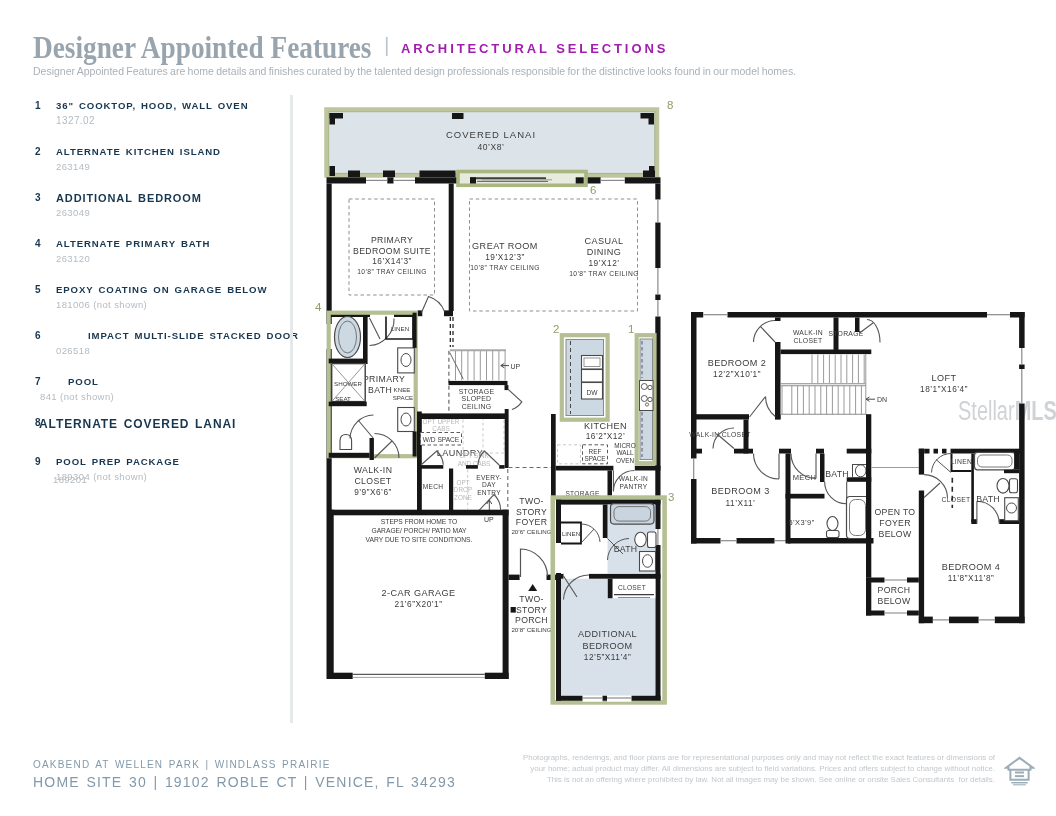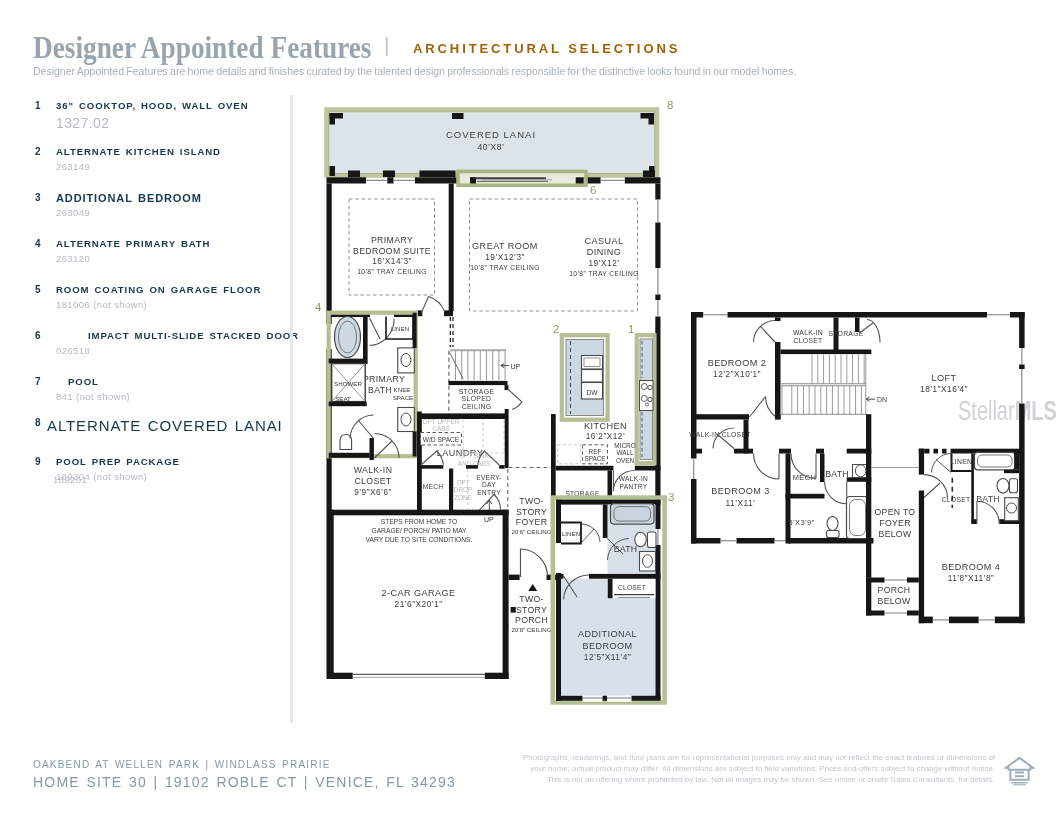--- a/index.html
+++ b/index.html
@@ -5,31 +5,31 @@
   html,body{margin:0;padding:0;}
   body{width:1056px;height:816px;position:relative;background:#ffffff;font-family:"Liberation Sans",sans-serif;overflow:hidden;}
   .abs{position:absolute;}
 </style>
 </head>
 <body>
 
 <div class="abs" style="left:33px;top:30px;width:1000px;height:34px;white-space:nowrap;">
   <span style="position:absolute;left:0;top:0;font-family:'Liberation Serif',serif;font-size:31px;font-weight:700;color:#98a5af;letter-spacing:0px;transform:scaleX(0.88);transform-origin:0 0;white-space:nowrap;">Designer Appointed Features</span>
   <span style="position:absolute;left:351px;top:3px;font-size:21px;color:#bcc5cb;font-weight:400;">|</span>
-  <span style="position:absolute;left:368px;top:11px;font-size:13px;color:#a16207;font-weight:700;letter-spacing:2.9px;white-space:nowrap;margin-left:12px;">ARCHITECTURAL SELECTIONS</span>
+  <span style="position:absolute;left:368px;top:11px;font-size:13px;color:#a21caf;font-weight:700;letter-spacing:2.9px;white-space:nowrap;">ARCHITECTURAL SELECTIONS</span>
 </div>
 
 <div class="abs" style="left:33px;top:65px;font-size:10.5px;color:#a9b2b9;letter-spacing:0px;word-spacing:-0.6px;">Designer Appointed Features are home details and finishes curated by the talented design professionals responsible for the distinctive looks found in our model homes.</div>
 
 <div class="abs" style="left:0;top:0;">
 
   <div class="abs" style="left:35px;top:100px;width:250px;">
     <span style="position:absolute;left:0;font-size:10px;font-weight:700;color:#173650;">1</span>
     <span style="position:absolute;left:21px;font-size:9.6px;font-weight:700;color:#173650;letter-spacing:0.9px;word-spacing:1.5px;white-space:nowrap;">36" COOKTOP, HOOD, WALL OVEN</span>
-    <span style="position:absolute;left:21px;top:15px;font-size:14px;color:#b4bbc1;letter-spacing:0.4px;white-space:nowrap;">1327.02</span>
+    <span style="position:absolute;left:21px;top:15px;font-size:10px;color:#b4bbc1;letter-spacing:0.4px;white-space:nowrap;">1327.02</span>
   </div>
 
   <div class="abs" style="left:35px;top:146px;width:250px;">
     <span style="position:absolute;left:0;font-size:10px;font-weight:700;color:#173650;">2</span>
     <span style="position:absolute;left:21px;font-size:9.6px;font-weight:700;color:#173650;letter-spacing:0.9px;word-spacing:1.5px;white-space:nowrap;">ALTERNATE KITCHEN ISLAND</span>
     <span style="position:absolute;left:21px;top:15px;font-size:9.5px;color:#b4bbc1;letter-spacing:0.4px;white-space:nowrap;">263149</span>
   </div>
 
   <div class="abs" style="left:35px;top:192px;width:250px;">
     <span style="position:absolute;left:0;font-size:10px;font-weight:700;color:#173650;">3</span>
@@ -38,39 +38,39 @@
   </div>
 
   <div class="abs" style="left:35px;top:238px;width:250px;">
     <span style="position:absolute;left:0;font-size:10px;font-weight:700;color:#173650;">4</span>
     <span style="position:absolute;left:21px;font-size:9.6px;font-weight:700;color:#173650;letter-spacing:0.9px;word-spacing:1.5px;white-space:nowrap;">ALTERNATE PRIMARY BATH</span>
     <span style="position:absolute;left:21px;top:15px;font-size:9.5px;color:#b4bbc1;letter-spacing:0.4px;white-space:nowrap;">263120</span>
   </div>
 
   <div class="abs" style="left:35px;top:284px;width:260px;">
     <span style="position:absolute;left:0;font-size:10px;font-weight:700;color:#173650;">5</span>
-    <span style="position:absolute;left:21px;font-size:9.6px;font-weight:700;color:#173650;letter-spacing:0.9px;word-spacing:1.5px;white-space:nowrap;">ROOM COATING ON GARAGE FLOOR</span>
+    <span style="position:absolute;left:21px;font-size:9.6px;font-weight:700;color:#173650;letter-spacing:0.9px;word-spacing:1.5px;white-space:nowrap;">EPOXY COATING ON GARAGE BELOW</span>
     <span style="position:absolute;left:21px;top:15px;font-size:9.5px;color:#b4bbc1;letter-spacing:0.4px;white-space:nowrap;">181006 (not shown)</span>
   </div>
 
   <div class="abs" style="left:35px;top:330px;width:260px;">
     <span style="position:absolute;left:0;font-size:10px;font-weight:700;color:#173650;">6</span>
     <span style="position:absolute;left:21px;font-size:9.6px;font-weight:700;color:#173650;letter-spacing:0.9px;word-spacing:1.5px;white-space:nowrap;padding-left:32px;">IMPACT MULTI-SLIDE STACKED DOOR</span>
     <span style="position:absolute;left:21px;top:15px;font-size:9.5px;color:#b4bbc1;letter-spacing:0.4px;white-space:nowrap;">026518</span>
   </div>
 
   <div class="abs" style="left:35px;top:376px;width:250px;">
     <span style="position:absolute;left:0;font-size:10px;font-weight:700;color:#173650;">7</span>
     <span style="position:absolute;left:21px;font-size:9.6px;font-weight:700;color:#173650;letter-spacing:0.9px;word-spacing:1.5px;white-space:nowrap;padding-left:12px;">POOL</span>
-    <span style="position:absolute;left:21px;top:15px;font-size:9.5px;color:#b4bbc1;letter-spacing:0.4px;white-space:nowrap;">841 (not shown)</span>
+    <span style="position:absolute;left:5px;top:15px;font-size:9.5px;color:#b4bbc1;letter-spacing:0.4px;white-space:nowrap;">841 (not shown)</span>
   </div>
 
   <div class="abs" style="left:35px;top:417px;width:250px;">
     <span style="position:absolute;left:0;font-size:10px;font-weight:700;color:#173650;">8</span>
-    <span style="position:absolute;left:12px;font-size:15px;font-weight:400;color:#173650;letter-spacing:0.9px;word-spacing:1.5px;white-space:nowrap;">ALTERNATE COVERED LANAI</span>
+    <span style="position:absolute;left:4px;font-size:12px;font-weight:700;color:#173650;letter-spacing:0.9px;word-spacing:1.5px;white-space:nowrap;">ALTERNATE COVERED LANAI</span>
     <span style="position:absolute;left:18px;top:15px;font-size:9.5px;color:#b4bbc1;letter-spacing:0.4px;white-space:nowrap;margin-top:42px;">189201</span>
   </div>
 
   <div class="abs" style="left:35px;top:456px;width:250px;">
     <span style="position:absolute;left:0;font-size:10px;font-weight:700;color:#173650;">9</span>
     <span style="position:absolute;left:21px;font-size:9.6px;font-weight:700;color:#173650;letter-spacing:0.9px;word-spacing:1.5px;white-space:nowrap;">POOL PREP PACKAGE</span>
     <span style="position:absolute;left:21px;top:15px;font-size:9.5px;color:#b4bbc1;letter-spacing:0.4px;white-space:nowrap;">189304 (not shown)</span>
   </div>
 </div>
 

